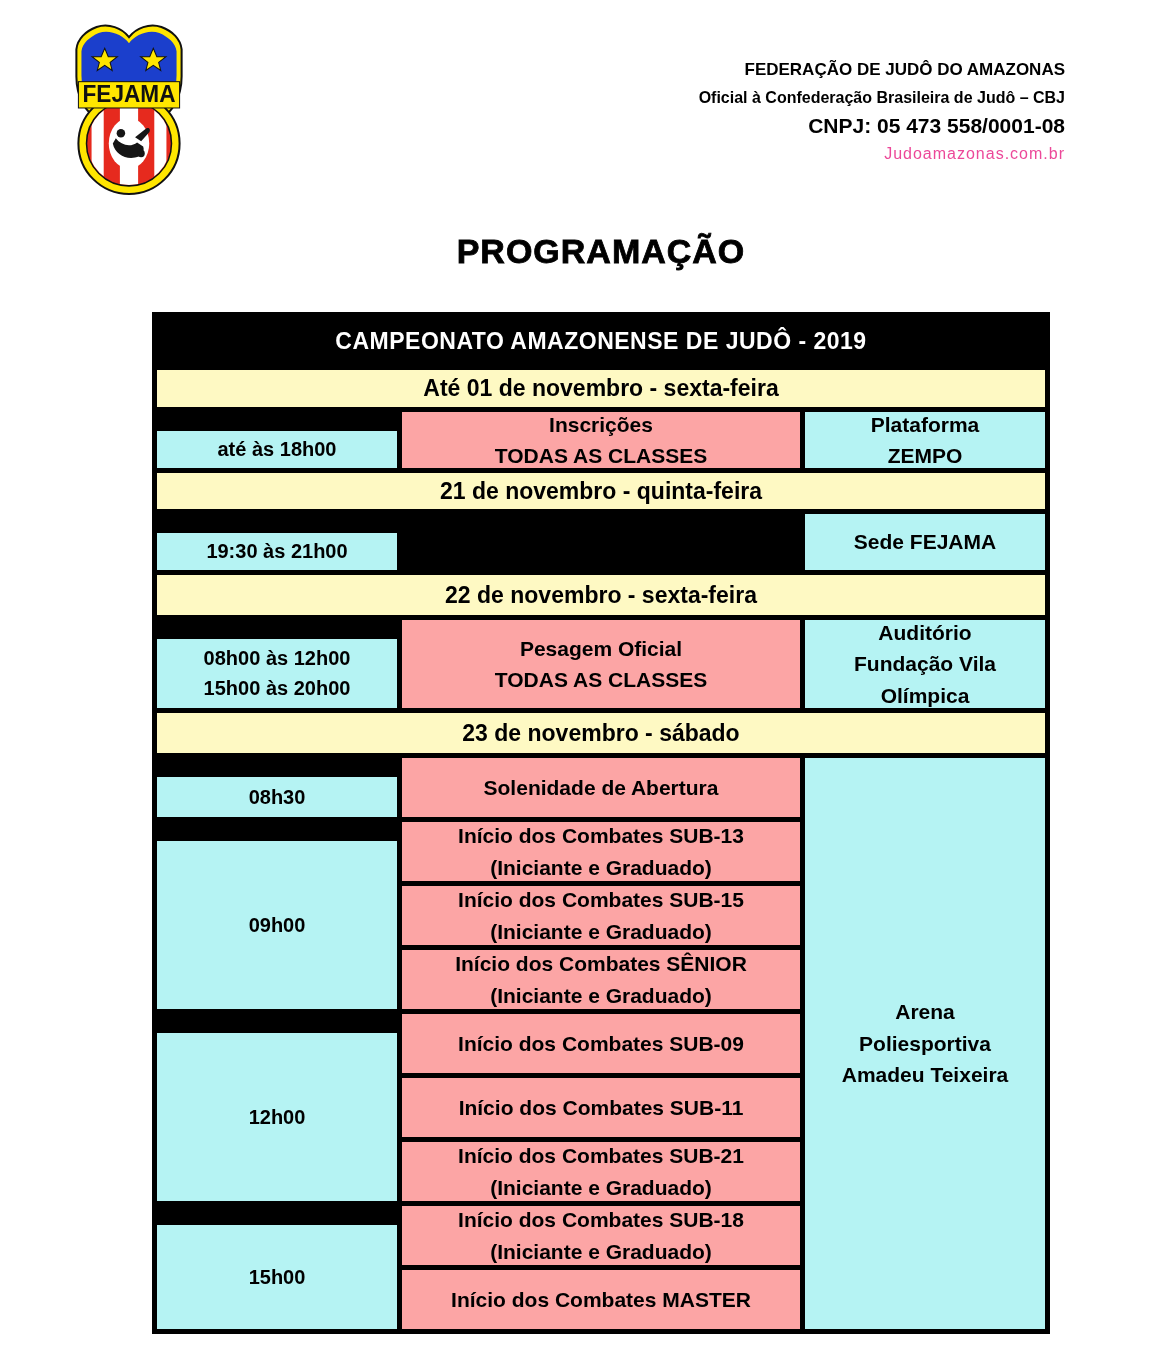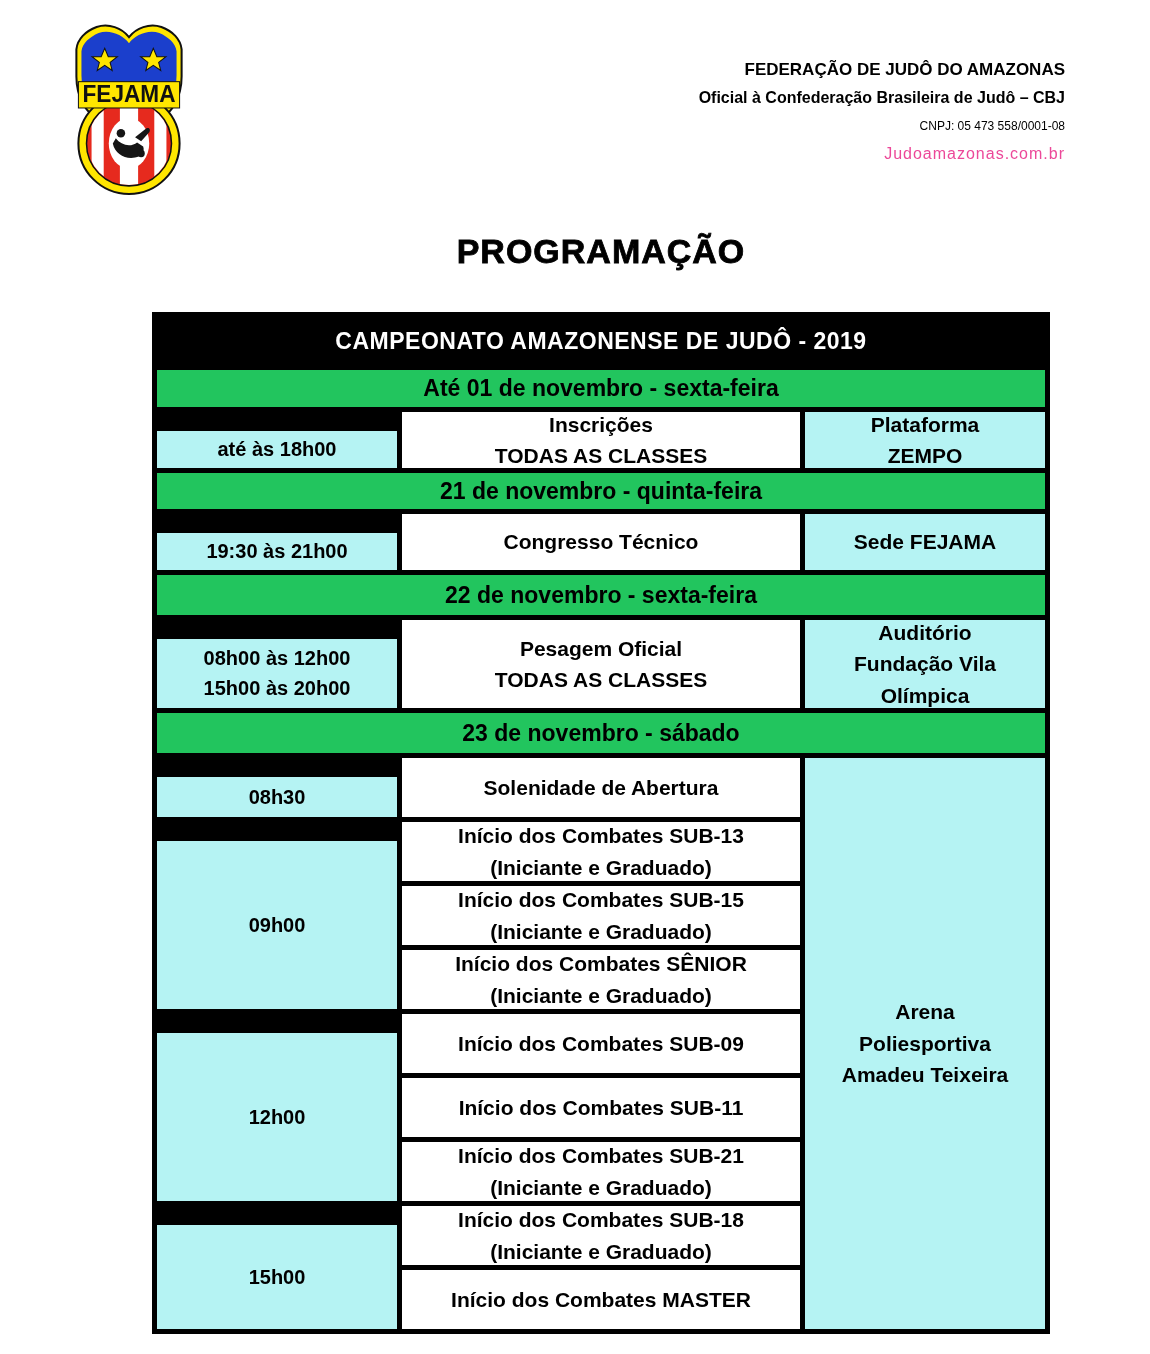--- a/index.html
+++ b/index.html
@@ -9,44 +9,44 @@
     -webkit-font-smoothing:antialiased;
   }
   .page{position:absolute;inset:0;}
 
   
   .logo{position:absolute;left:58px;top:24px;width:142px;height:172px;}
   .org-block{position:absolute;top:56px;right:85px;text-align:right;}
   .org-line{display:block;line-height:28px;white-space:nowrap;margin-left:33px;}
   .org-name{font-size:17px;font-weight:bold;}
   .org-affiliation{font-size:16px;font-weight:bold;}
-  .org-cnpj{font-size:12px;font-weight:normal;}
+  .org-cnpj{font-size:21px;font-weight:bold;}
   .org-website{font-size:16px;font-weight:normal;color:#ec4899;letter-spacing:1px;}
 
   .page-title{
     position:absolute;left:152px;top:232px;width:898px;
     text-align:center;font-size:34px;font-weight:bold;letter-spacing:1px;
     -webkit-text-stroke:0.8px #000;
   }
 
   
   .schedule-table{
     position:absolute;left:152px;top:312px;width:898px;box-sizing:border-box;
     background:#000;padding:5px;display:grid;gap:5px;
     grid-template-columns:240px 398px 240px;
     grid-template-rows:48px 37px 56px 36px 56px 40px 88px 40px repeat(9,59px);
   }
   .cell{
     display:flex;flex-direction:column;justify-content:center;align-items:center;
     text-align:center;font-weight:bold;color:#000;
   }
   .c-black{background:#000;color:#fff;font-size:23px;letter-spacing:0.5px;}
-  .c-date{background:#22c55e;font-size:23px;}
+  .c-date{background:#fef9c3;font-size:23px;}
   .c-time{background:#B5F3F3;font-size:20px;margin-top:19px;}
-  .c-ev{background:#ffffff;font-size:21px;line-height:1.5;}
+  .c-ev{background:#fca5a5;font-size:21px;line-height:1.5;}
   .c-loc{background:#B5F3F3;font-size:21px;line-height:1.5;}
   .time-split{justify-content:space-evenly;}
   .l{display:block;}
 </style>
 </head>
 <body>
 
 <div class="page">
 
   <svg class="logo" viewBox="0 0 140 170">
@@ -105,23 +105,20 @@
       <span class="l">Plataforma</span>
       <span class="l">ZEMPO</span>
     </div>
 
     <div class="cell c-date" style="grid-row:4;grid-column:1/span 3">
       <span class="l">21 de novembro - quinta-feira</span>
     </div>
 
     <div class="cell c-time" style="grid-row:5;grid-column:1">
       <span class="l">19:30 às 21h00</span>
-    </div>
-    <div class="cell c-ev" style="grid-row:5;grid-column:2">
-      <span class="l">Congresso Técnico</span>
     </div>
     <div class="cell c-loc" style="grid-row:5;grid-column:3">
       <span class="l">Sede FEJAMA</span>
     </div>
 
     <div class="cell c-date" style="grid-row:6;grid-column:1/span 3">
       <span class="l">22 de novembro - sexta-feira</span>
     </div>
 
     <div class="cell c-time time-split" style="grid-row:7;grid-column:1">

